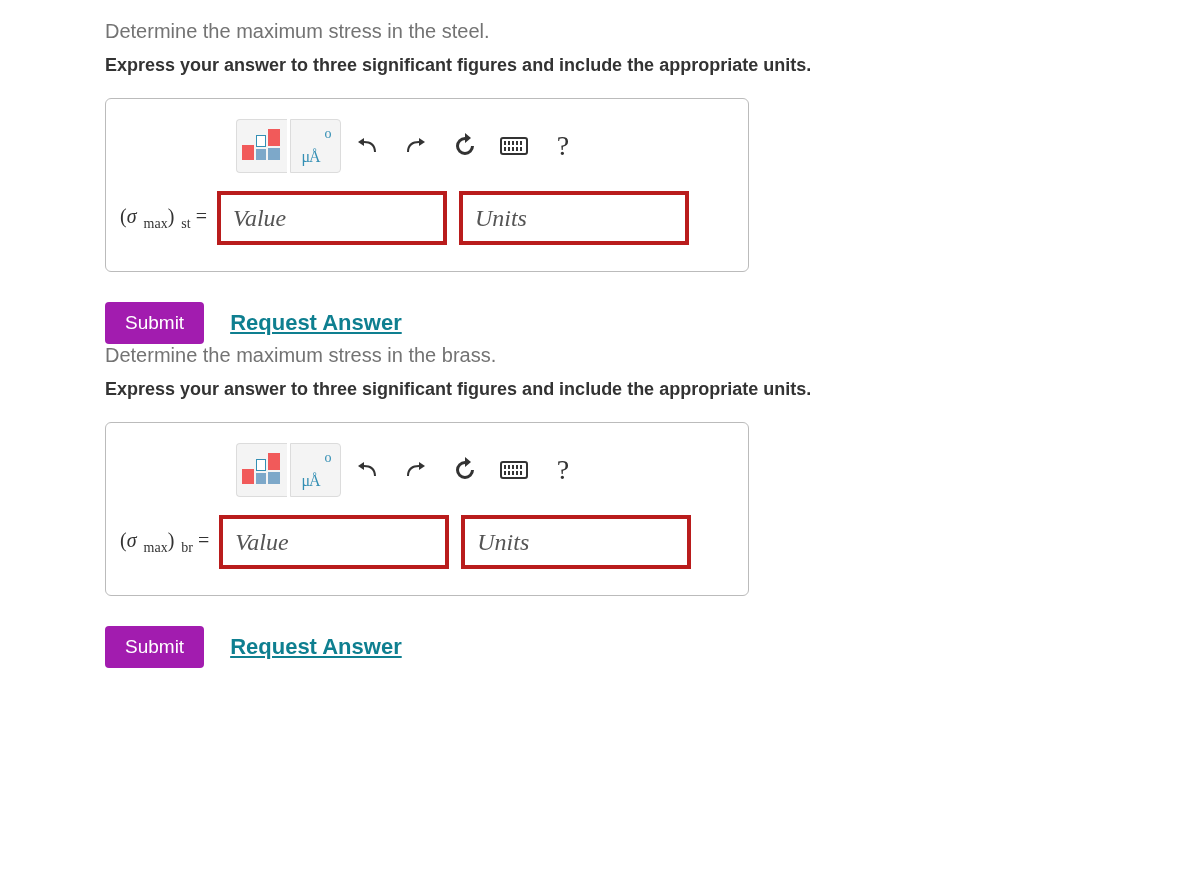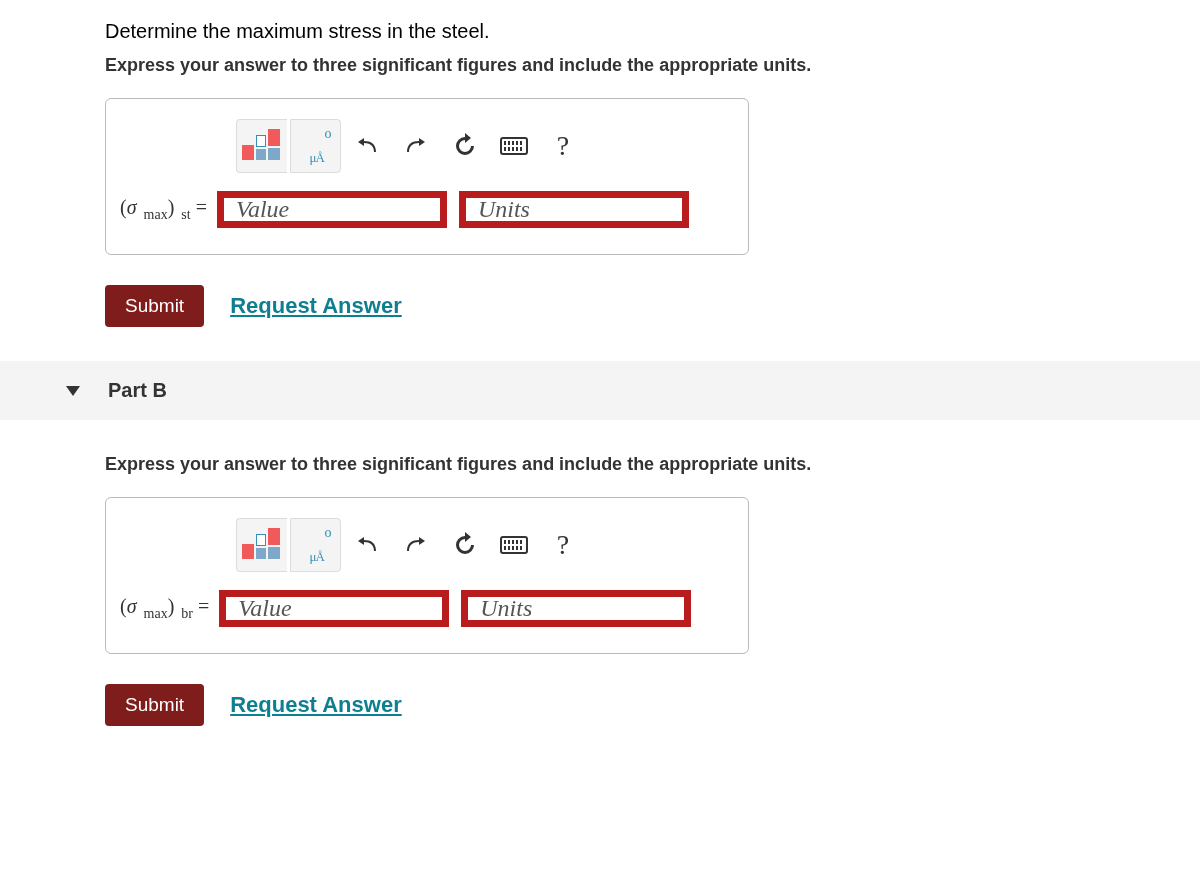--- a/index.html
+++ b/index.html
@@ -6,21 +6,21 @@
   body {
     font-family: Arial, Helvetica, sans-serif;
     background: #fff;
     width: 1200px;
   }
   .content {
     padding: 20px 0 30px 105px;
   }
   .prompt {
     font-size: 20px;
-    color: #000000;
+    color: #737373;
     margin-bottom: 12px;
   }
   .instruction {
     font-size: 18px;
     font-weight: bold;
     color: #333;
     margin-bottom: 22px;
   }
   .answer-box {
     border: 1px solid #bbb;
@@ -70,41 +70,41 @@
   .var-label {
     font-family: Georgia, 'Times New Roman', serif;
     font-size: 20px;
     color: #333;
     margin-right: 10px;
     white-space: nowrap;
   }
   .sigma { font-style: italic; }
   .sub { font-size: 14px; vertical-align: sub; margin-left: 7px; }
   .field {
-    border: 7px solid #b91c1c;
-    height: 37px;
+    border: 4px solid #b91c1c;
+    height: 54px;
     font-family: Georgia, 'Times New Roman', serif;
     font-style: italic;
     font-size: 24px;
     padding: 0 12px;
     display: flex;
     align-items: center;
     color: #555;
     background: #fff;
   }
   .value-field { width: 230px; margin-right: 12px;}
   .units-field { width: 230px; }
   .action-row {
     display: flex;
     align-items: center;
     margin-top: 30px;
     gap: 26px;
   }
   .submit-btn {
-    background: #7f1d1d;
+    background: #a21caf;
     color: #fff;
     border: none;
     border-radius: 4px;
     font-size: 19px;
     padding: 10px 20px;
     cursor: pointer;
   }
   .request-link {
     color: #0e7f90;
     font-size: 22px;
@@ -142,21 +142,21 @@
   .templates-icon .b { position: absolute; background: #7da8c9; }
   .templates-icon .w { position: absolute; background: #fff; border: 1px solid #348fb4; }
   .tpl-r1 { left: 0; top: 16px; width: 12px; height: 15px; }
   .tpl-w1 { left: 14px; top: 6px; width: 10px; height: 12px; }
   .tpl-b1 { left: 14px; top: 20px; width: 10px; height: 11px; }
   .tpl-r2 { left: 26px; top: 0; width: 12px; height: 17px; }
   .tpl-b2 { left: 26px; top: 19px; width: 12px; height: 12px; }
 
   .fmt-icon { position: relative; width: 36px; height: 36px; color: #348fb4; font-family: Georgia, serif; }
   .fmt-deg { position: absolute; top: -2px; right: 2px; font-size: 14px; }
-  .fmt-base { position: absolute; bottom: -2px; left: 12px; font-size: 13px; letter-spacing: -1px;}
+  .fmt-base { position: absolute; bottom: -2px; left: 4px; font-size: 16px; letter-spacing: -1px;}
 
   .kb-icon { width: 28px; height: 18px; border: 2px solid #333; border-radius: 3px; position: relative;}
   .kb-icon::before { content: ""; position: absolute; top: 2px; left: 2px; right: 2px; height: 4px;
     background: repeating-linear-gradient(90deg, #333 0 2px, transparent 2px 4px); }
   .kb-icon::after { content: ""; position: absolute; top: 8px; left: 2px; right: 2px; height: 4px;
     background: repeating-linear-gradient(90deg, #333 0 2px, transparent 2px 4px); }
 </style>
 </head>
 <body>
 
@@ -207,25 +207,22 @@
       <div class="field value-field">Value</div>
       <div class="field units-field">Units</div>
     </div>
   </div>
 
   <div class="action-row">
     <button class="submit-btn">Submit</button>
     <span class="request-link">Request Answer</span>
   </div>
 
-  <div class="part-header">
-    <div class="triangle"></div>
-    <span class="part-title">Part B</span>
-  </div>
-
+
+  <div class="prompt">Determine the maximum stress in the brass.</div>
   <div class="instruction">Express your answer to three significant figures and include the appropriate units.</div>
 
   <div class="answer-box">
     <div class="toolbar-row">
       <div class="tool-btn grouped-left">
         <div class="templates-icon">
           <div class="r tpl-r1"></div>
             <div class="w tpl-w1"></div>
             <div class="b tpl-b1"></div>
             <div class="r tpl-r2"></div>

